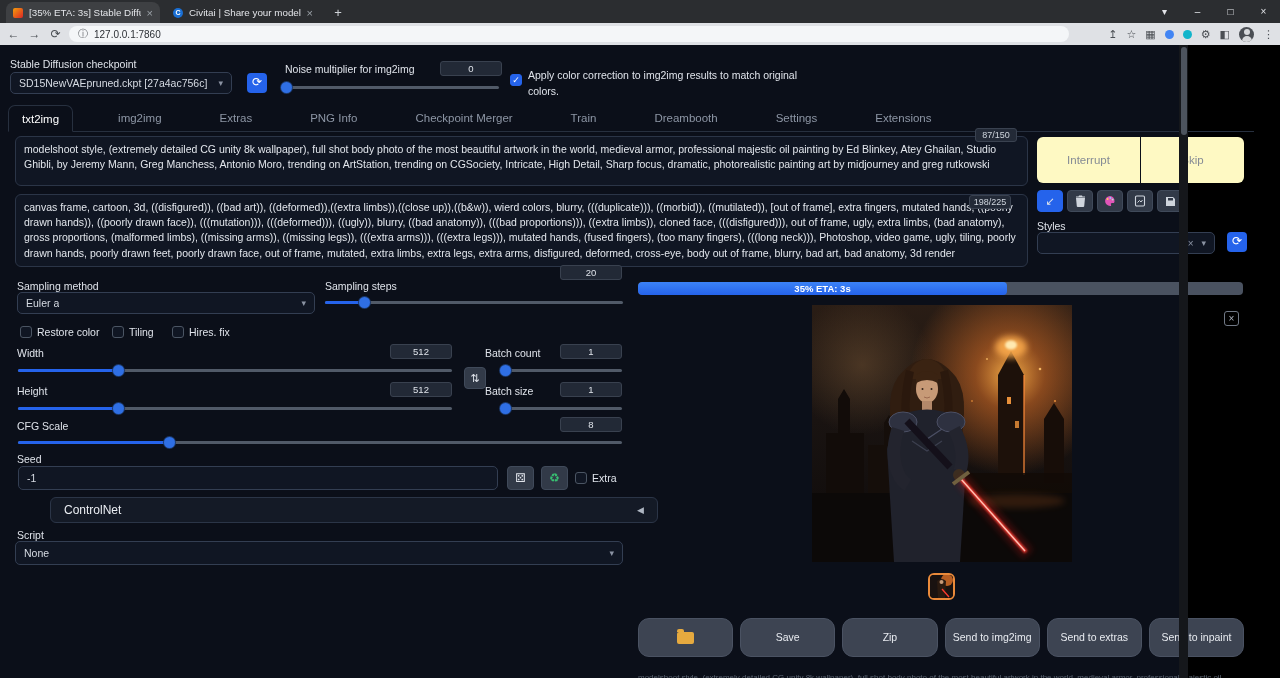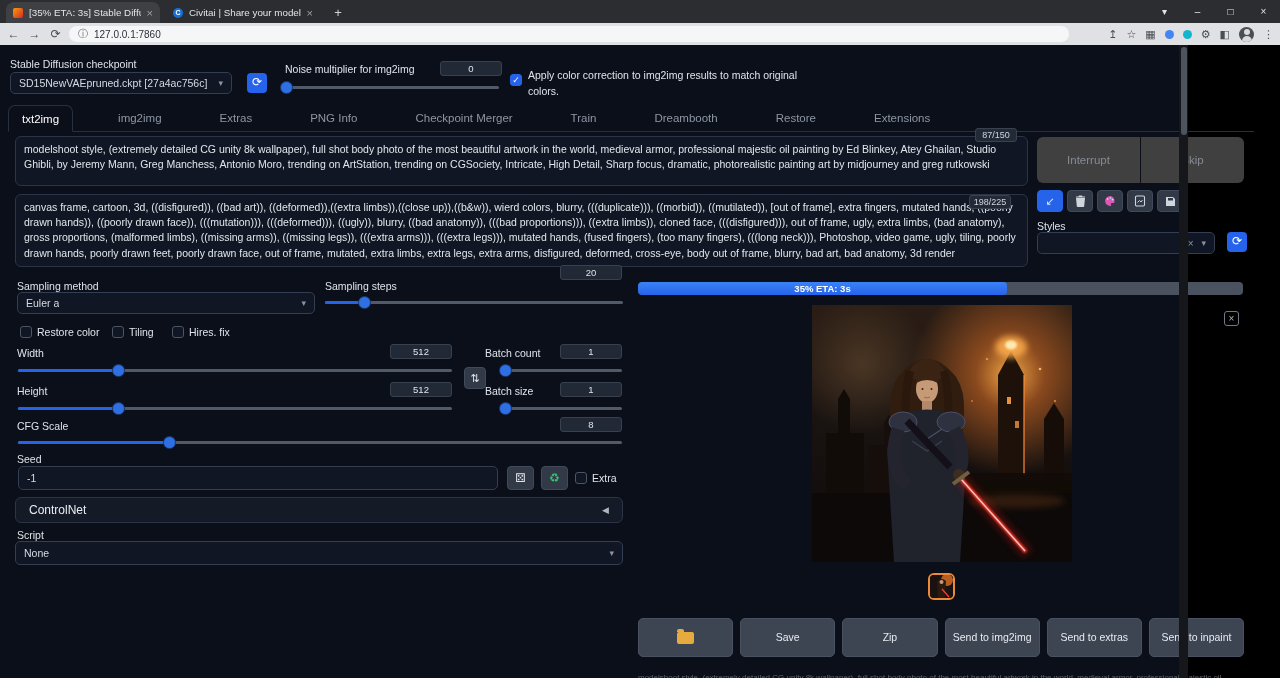--- a/index.html
+++ b/index.html
@@ -86,54 +86,54 @@
   #tabs .t.active { color:#fff; background:#0b0f19; border:1px solid #27303f;
     border-bottom:1px solid #0b0f19; border-radius:7px 7px 0 0; margin-bottom:-1px; }
 
   .textarea { position:absolute; background:#101623; border:1px solid #2b3547;
     border-radius:6px; color:#e2e6ec; font-size:10.5px; line-height:1.45;
     padding:5px 8px; overflow:hidden; cursor:text; }
   .counter { position:absolute; width:42px; height:14px; background:#232a37;
     border:1px solid #3a4250; border-radius:3px; color:#cfd5dd; font-size:9px;
     line-height:12px; text-align:center; z-index:5; }
 
-  .halt { position:absolute; height:46px; background:#404040; color:#858b95;
+  .halt { position:absolute; height:46px; background:#fef9c3; color:#858b95;
     font-size:11.5px; display:flex; align-items:center; justify-content:center;
     cursor:pointer;text-align:center; }
   .minirow { position:absolute; display:flex; gap:4px; }
   .mini { width:26px; height:22px; background:#323a48; border:1px solid #404a5a;
     border-radius:4px; display:flex; align-items:center; justify-content:center;
     color:#dfe3ea; font-size:11px; cursor:pointer; }
   .mini.blue { background:#2563eb; border-color:#2563eb; }
 
   .utilbtn { position:absolute; width:27px; height:24px; background:#323a48;
     border:1px solid #404a5a; border-radius:4px; color:#dfe3ea; font-size:12px;
     line-height:22px; text-align:center; cursor:pointer; }
   .utilbtn.green { color:#38c172; }
 
   .accordion { position:absolute; height:26px; background:#141a26;
     border:1px solid #2b3547; border-radius:6px; display:flex; align-items:center;
-    padding:0 13px; cursor:pointer; }
+    padding:0 13px; cursor:pointer;margin-left:35px; }
   .acc-title { font-size:12px; color:#eaedf2; }
   .acc-arrow { margin-left:auto; font-size:9px; color:#aeb6c2; }
 
   .progress { position:absolute; height:13px; background:#4a5260; border-radius:4px;
     overflow:hidden; }
   .pfill { height:100%; background:linear-gradient(#3b82f6,#2563eb);
     display:flex; align-items:center; justify-content:center; border-radius:4px; }
   .pfill span { font-size:9.5px; font-weight:bold; color:#fff; }
 
   .imgclose { position:absolute; width:15px; height:15px; border:1px solid #707885;
     border-radius:3px; color:#aab1bc; font-size:10px; line-height:13px;
     text-align:center; cursor:pointer; }
   .thumb-sel { position:absolute; width:27px; height:27px; border:2px solid #ea8a3a;
     border-radius:6px; overflow:hidden; cursor:pointer; background:#000; }
 
   .btnrow { position:absolute; display:flex; gap:7px; height:39px; }
-  .gbtn { flex:1; background:#3d4452; border:1px solid #4a5262; border-radius:5px;
+  .gbtn { flex:1; background:#3d4452; border:1px solid #4a5262; border-radius:11px;
     color:#e8ebf0; font-size:10.5px; display:flex; align-items:center;
     justify-content:center; text-align:center; line-height:1.15; cursor:pointer;
     padding:2px; }
   .foldericon { width:17px; height:12px; background:#e6aa3f; border-radius:2px;
     position:relative; }
   .foldericon::before { content:""; position:absolute; top:-3px; left:0; width:7px;
     height:3px; background:#e6aa3f; border-radius:2px 2px 0 0; }
   .geninfo { position:absolute; height:6px; overflow:hidden; color:#5d6673;
     font-size:8px; line-height:1.2; }
 
@@ -214,21 +214,21 @@
     <span class="lbl wrap" style="left:528px;top:23px;width:274px">Apply color correction to img2img results to match original colors.</span>
 
     <div id="tabs">
       <div class="t active">txt2img</div>
       <div class="t">img2img</div>
       <div class="t">Extras</div>
       <div class="t">PNG Info</div>
       <div class="t">Checkpoint Merger</div>
       <div class="t">Train</div>
       <div class="t">Dreambooth</div>
-      <div class="t">Restore</div>
+      <div class="t">Settings</div>
       <div class="t">Extensions</div>
     </div>
 
     <div class="counter" style="left:975px;top:83px">87/150</div>
     <div class="textarea" style="left:15px;top:91px;width:1013px;height:50px">modelshoot style, (extremely detailed CG unity 8k wallpaper), full shot body photo of the most beautiful artwork in the world, medieval armor, professional majestic oil painting by Ed Blinkey, Atey Ghailan, Studio Ghibli, by Jeremy Mann, Greg Manchess, Antonio Moro, trending on ArtStation, trending on CGSociety, Intricate, High Detail, Sharp focus, dramatic, photorealistic painting art by midjourney and greg rutkowski</div>
     <div class="counter" style="left:969px;top:150px">198/225</div>
     <div class="textarea" style="left:15px;top:149px;width:1013px;height:73px">canvas frame, cartoon, 3d, ((disfigured)), ((bad art)), ((deformed)),((extra limbs)),((close up)),((b&amp;w)), wierd colors, blurry, (((duplicate))), ((morbid)), ((mutilated)), [out of frame], extra fingers, mutated hands, ((poorly drawn hands)), ((poorly drawn face)), (((mutation))), (((deformed))), ((ugly)), blurry, ((bad anatomy)), (((bad proportions))), ((extra limbs)), cloned face, (((disfigured))), out of frame, ugly, extra limbs, (bad anatomy), gross proportions, (malformed limbs), ((missing arms)), ((missing legs)), (((extra arms))), (((extra legs))), mutated hands, (fused fingers), (too many fingers), (((long neck))), Photoshop, video game, ugly, tiling, poorly drawn hands, poorly drawn feet, poorly drawn face, out of frame, mutated, extra limbs, extra legs, extra arms, disfigured, deformed, cross-eye, body out of frame, blurry, bad art, bad anatomy, 3d render</div>
 
     <div class="halt" style="left:1037px;top:92px;width:103px;border-radius:6px 0 0 6px">Interrupt</div>
     <div class="halt" style="left:1141px;top:92px;width:103px;border-radius:0 6px 6px 0">Skip</div>

